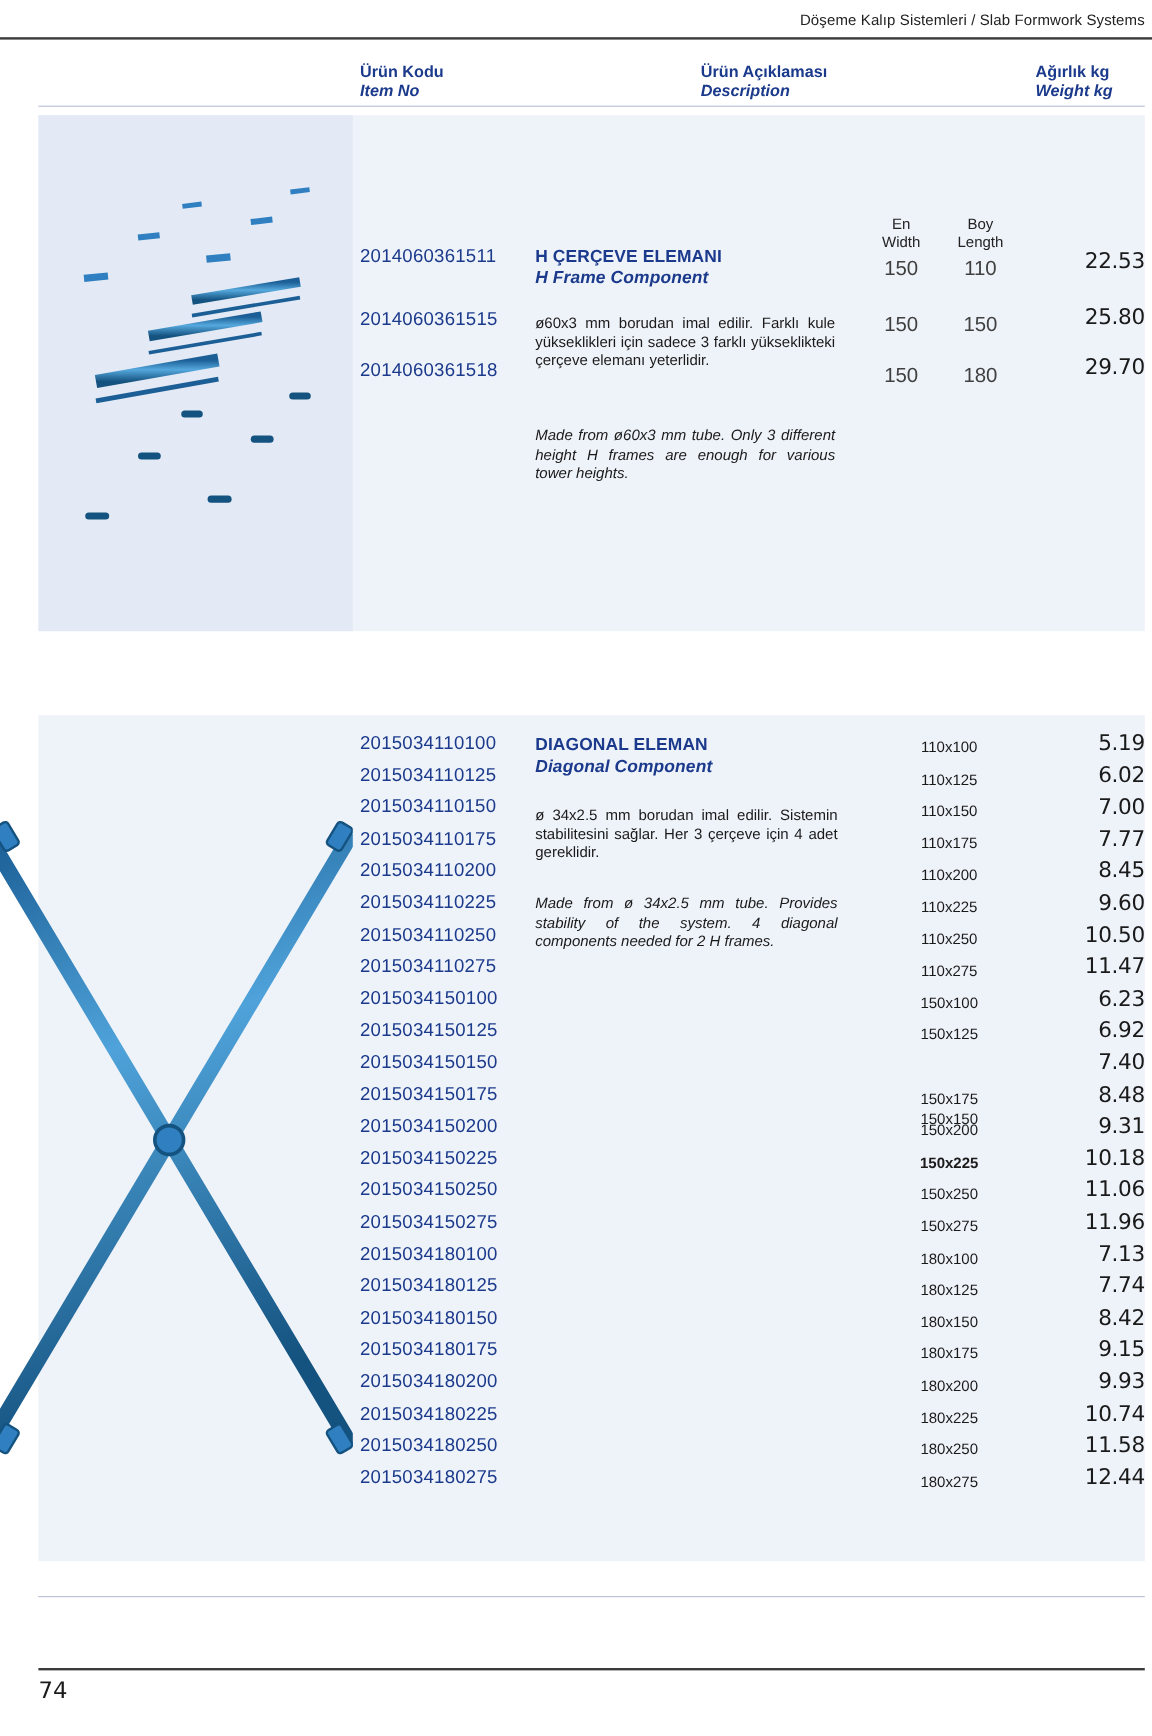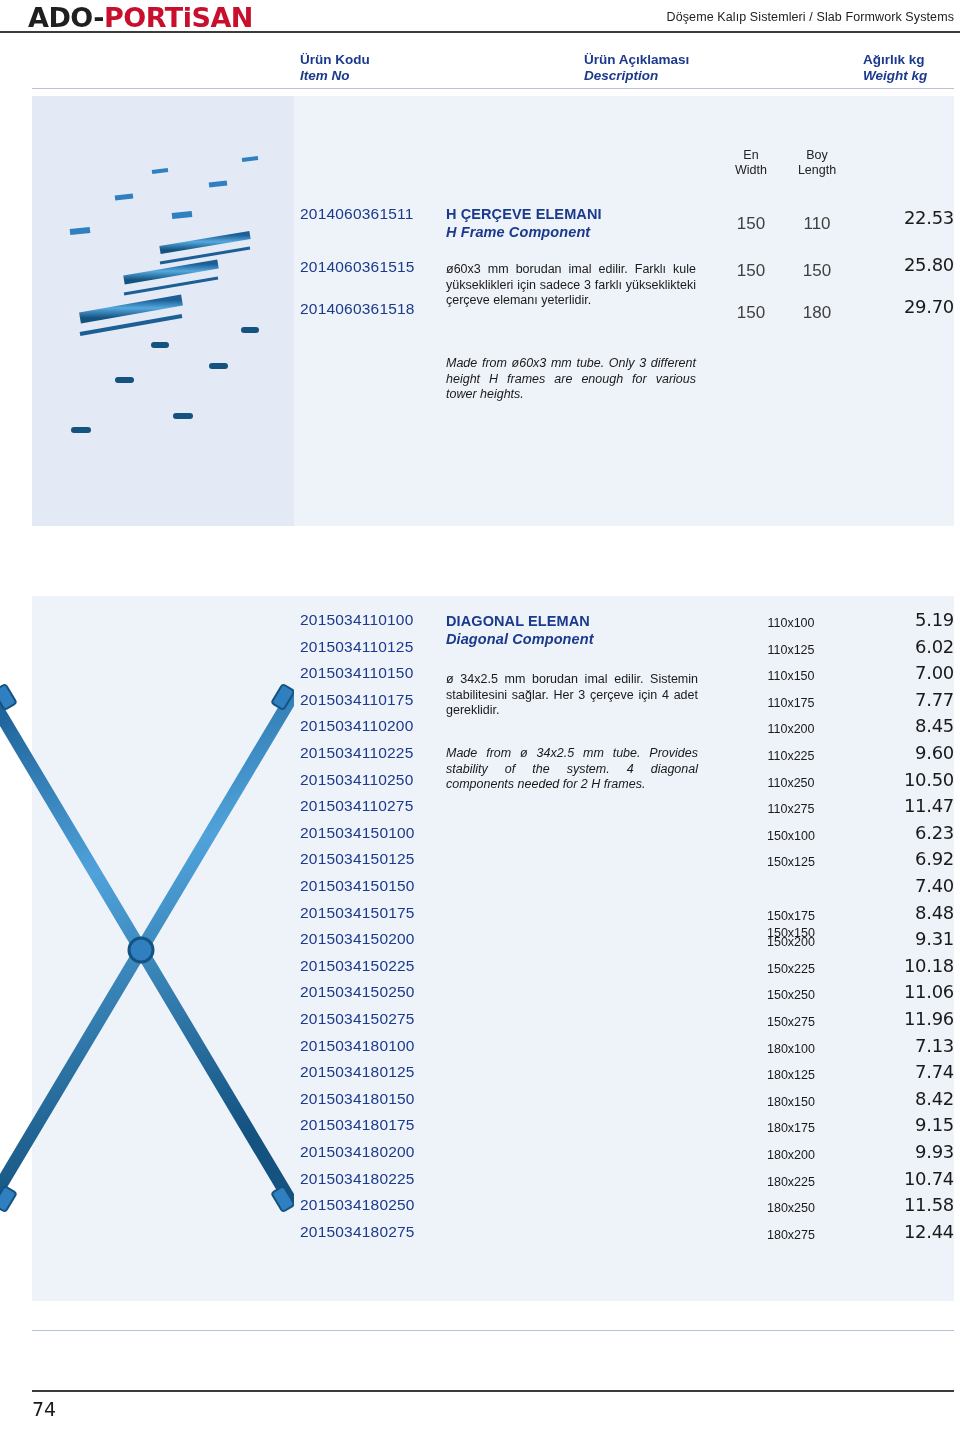--- a/index.html
+++ b/index.html
@@ -83,20 +83,21 @@
 
   #band2 { left: 32px; top: 596px; width: 922px; height: 705px; }
   #band2-img { left: 0px; top: 640px; width: 294px; height: 620px; }
 
   .sub-head {
     position: absolute;
     font-size: 12.5px;
     color: #222;
     line-height: 15px;
     text-align: center;
+    margin-top: 32px;
   }
   #sh-en { left: 726px; top: 148px; width: 50px; }
   #sh-boy { left: 790px; top: 148px; width: 54px; }
 
   .code-cell {
     position: absolute;
     font-family: "Liberation Sans", sans-serif;
     font-size: 15.5px;
     color: #1b3a8c;
     letter-spacing: 0.2px;
@@ -180,23 +181,20 @@
     color: #1a1a1a;
   }
 
   svg { display: block; }
   .art { position: absolute; }
 </style>
 </head>
 <body>
 
 <div class="page-header">
-  <div class="logo">
-    <span class="ado">ADO</span><span class="dash">-</span><span class="portisan">PORTiSAN</span>
-  </div>
   <div class="header-title">Döşeme Kalıp Sistemleri / Slab Formwork Systems</div>
   <div class="header-rule"></div>
 </div>
 
 <div class="col-head" id="ch-code">
   <span>Ürün Kodu</span>
   <span class="l2">Item No</span>
 </div>
 <div class="col-head" id="ch-desc">
   <span>Ürün Açıklaması</span>
@@ -366,21 +364,21 @@
     <div class="dlist-code" style="top: 877px;">2015034150150</div>
     <div class="dlist-dim" style="left: 746px; top: 882px; margin-top: 44px;">150x150</div>
     <div class="dlist-wt" style="left: 884px; top: 875px;">7.40</div>
     <div class="dlist-code" style="top: 903.6px;">2015034150175</div>
     <div class="dlist-dim" style="left: 746px; top: 908.6px;">150x175</div>
     <div class="dlist-wt" style="left: 884px; top: 901.6px;">8.48</div>
     <div class="dlist-code" style="top: 930.2px;">2015034150200</div>
     <div class="dlist-dim" style="left: 746px; top: 935.2px;">150x200</div>
     <div class="dlist-wt" style="left: 884px; top: 928.2px;">9.31</div>
     <div class="dlist-code" style="top: 956.8px;">2015034150225</div>
-    <div class="dlist-dim" style="left: 746px; top: 961.8px;">150x225</div>
+    <div class="dlist-dim" style="left: 746px; top: 961.8px; font-weight: bold;">150x225</div>
     <div class="dlist-wt" style="left: 884px; top: 954.8px;">10.18</div>
     <div class="dlist-code" style="top: 983.4px;">2015034150250</div>
     <div class="dlist-dim" style="left: 746px; top: 988.4px;">150x250</div>
     <div class="dlist-wt" style="left: 884px; top: 981.4px;">11.06</div>
     <div class="dlist-code" style="top: 1010px;">2015034150275</div>
     <div class="dlist-dim" style="left: 746px; top: 1015px;">150x275</div>
     <div class="dlist-wt" style="left: 884px; top: 1008px;">11.96</div>
     <div class="dlist-code" style="top: 1036.6px;">2015034180100</div>
     <div class="dlist-dim" style="left: 746px; top: 1041.6px;">180x100</div>
     <div class="dlist-wt" style="left: 884px; top: 1034.6px;">7.13</div>

